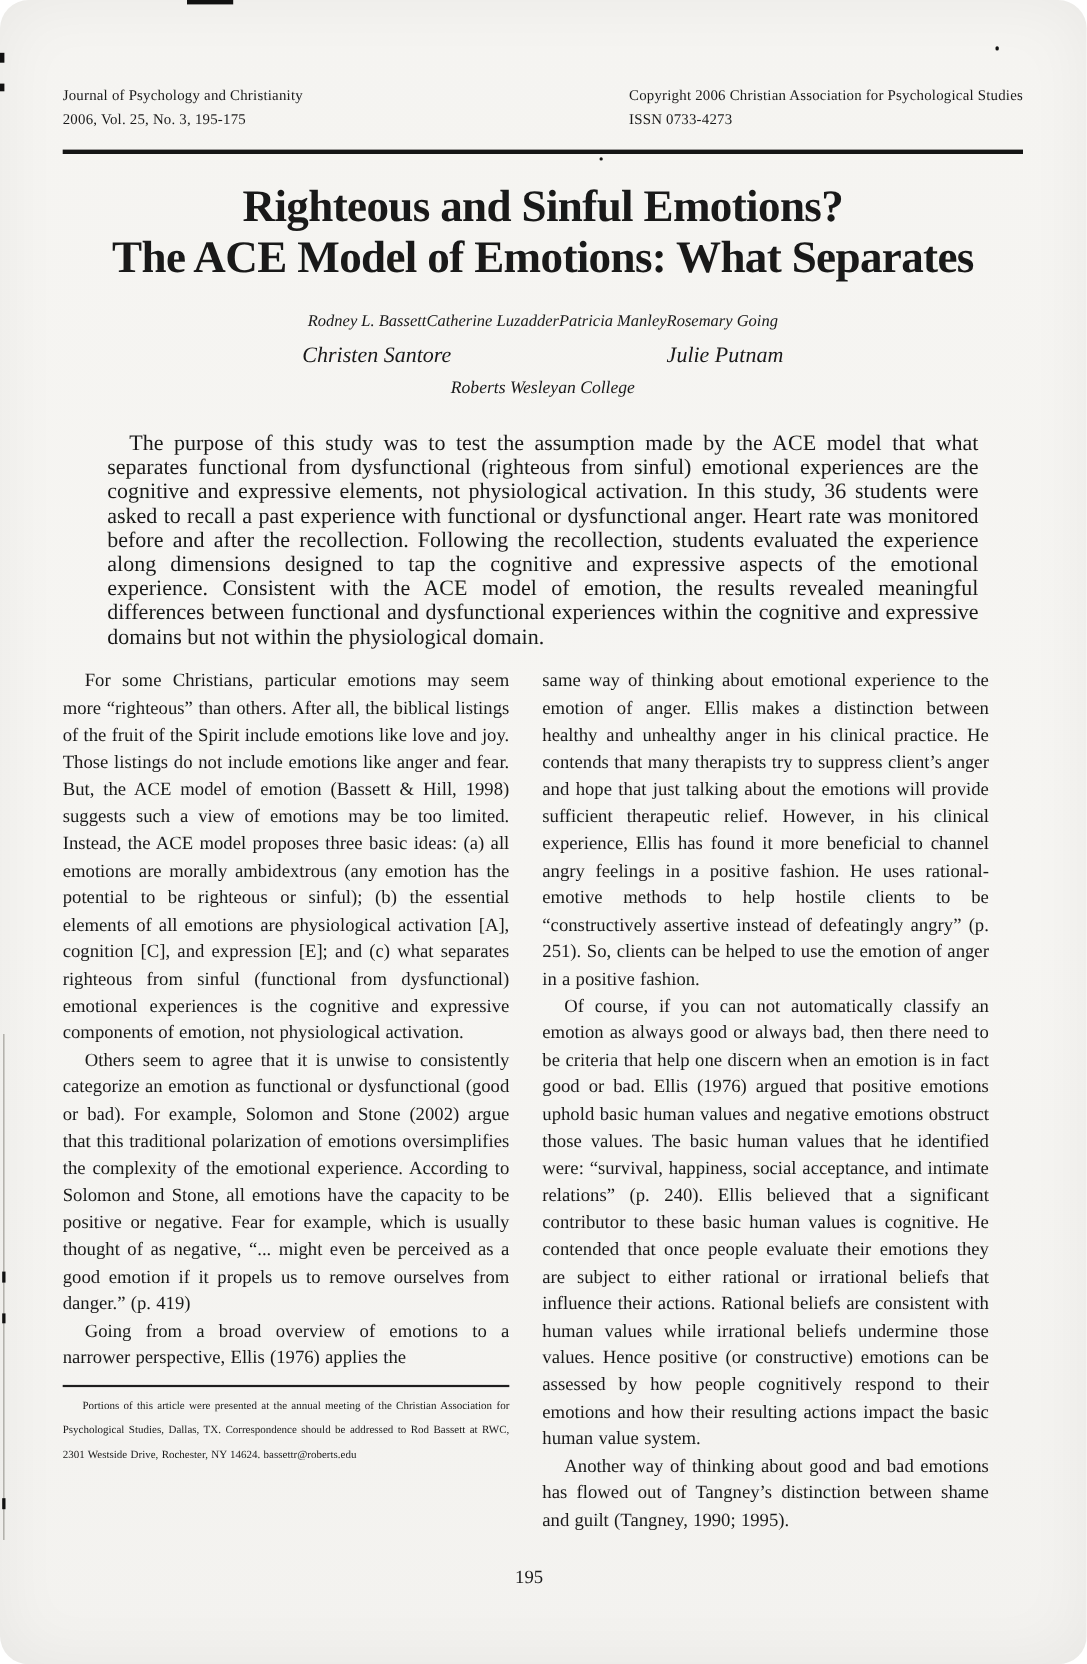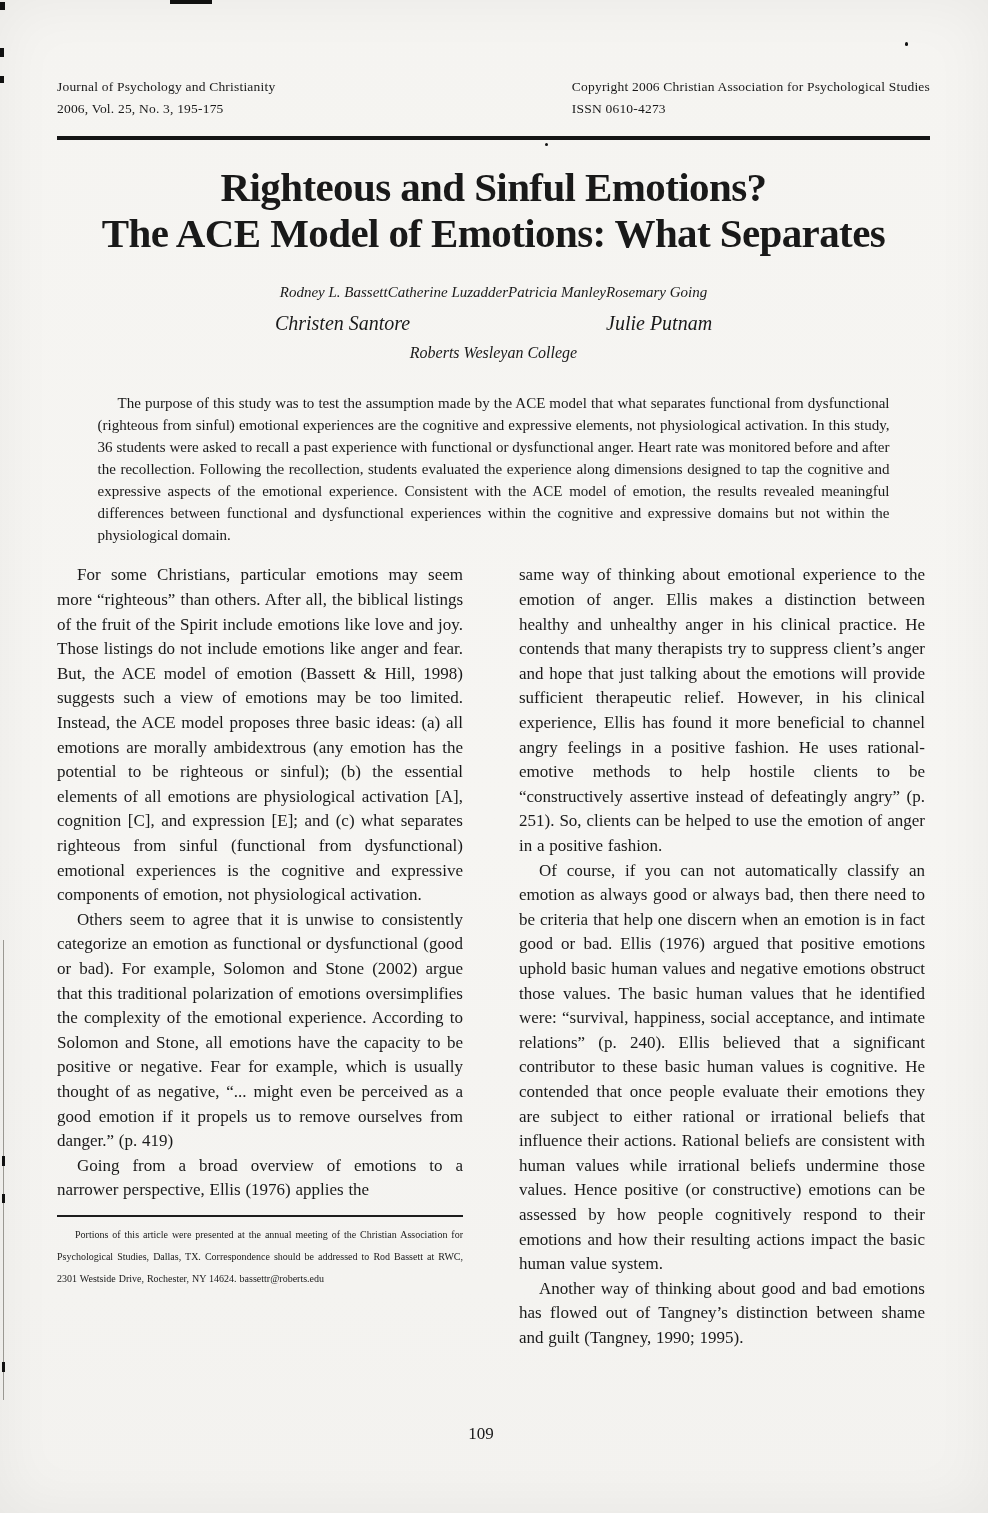--- a/index.html
+++ b/index.html
@@ -4,38 +4,39 @@
 <style>
   html,body { margin:0; padding:0; }
   .page {
     position:relative;
     width:988px; height:1513px;
     background:linear-gradient(180deg,#f5f4f1 0%, #f6f5f2 55%, #f3f2ef 100%);
     color:#191919;
     font-family:"Liberation Serif","DejaVu Serif",serif;
     overflow:hidden;
     box-shadow:inset 0 0 60px rgba(0,0,0,0.05);
+    border-radius:26px;
   }
   .content { padding:76px 58px 0 57px; }
 
   .hdr { display:flex; justify-content:space-between; font-size:13.5px; line-height:1.6; letter-spacing:0.2px; }
   .hdr-right { text-align:left; }
 
   .rule { height:4px; background:#151515; margin-top:17px; }
 
   .title { text-align:center; font-weight:bold; font-size:41px; line-height:1.12; margin-top:25px; letter-spacing:-0.6px; }
   .title span { display:block; }
 
   .authors-row1 { display:flex; justify-content:center; font-style:italic; font-size:15px; margin-top:23px; padding:0 42px; }
   .authors-row2 { display:flex; justify-content:space-around; font-style:italic; font-size:20px; margin-top:11px; padding:0 120px; }
   .affiliation { text-align:center; font-style:italic; font-size:16px; margin-top:9px; }
 
-  .abstract { width:792px; margin:30px auto 0; font-size:15px; line-height:22px; text-align:justify; text-indent:20px; }
+  .abstract { width:792px; margin:30px auto 0; font-size:20px; line-height:22px; text-align:justify; text-indent:20px; }
 
-  .cols { display:flex; gap:56px; margin-top:17px; }
+  .cols { display:flex; gap:30px; margin-top:17px; }
   .col { width:406px; font-size:17px; line-height:24.6px; text-align:justify; word-spacing:0.5px; }
   .col p { margin:0; text-indent:20px; }
   .col p.cont { text-indent:0; }
 
   .footnote-rule { height:2px; background:#1d1d1d; margin-top:12px; }
   .footnote { font-size:10px; line-height:22px; text-align:justify; margin-top:7px; text-indent:18px; }
 
   .page-number { position:absolute; left:0; top:1424px; width:962px; text-align:center; font-size:17px; }
 
   .artifact { position:absolute; background:#111; }
@@ -68,21 +69,21 @@
 
   <div class="content">
 
     <div class="hdr">
       <div class="hdr-left">
         <div>Journal of Psychology and Christianity</div>
         <div>2006, Vol. 25, No. 3, 195-175</div>
       </div>
       <div class="hdr-right">
         <div>Copyright 2006 Christian Association for Psychological Studies</div>
-        <div>ISSN  0610-4273</div>
+        <div>ISSN  0733-4273</div>
       </div>
     </div>
 
     <div class="rule"></div>
 
     <h1 class="title">
       <span>Righteous and Sinful Emotions?</span>
       <span>The ACE Model of Emotions: What Separates</span>
     </h1>
 
@@ -110,15 +111,15 @@
       </div>
       <div class="col">
         <p class="cont">same way of thinking about emotional experience to the emotion of anger. Ellis makes a distinction between healthy and unhealthy anger in his clinical practice. He contends that many therapists try to suppress client’s anger and hope that just talking about the emotions will provide sufficient therapeutic relief. However, in his clinical experience, Ellis has found it more beneficial to channel angry feelings in a positive fashion. He uses rational-emotive methods to help hostile clients to be “constructively assertive instead of defeatingly angry” (p. 251). So, clients can be helped to use the emotion of anger in a positive fashion.</p>
         <p>Of course, if you can not automatically classify an emotion as always good or always bad, then there need to be criteria that help one discern when an emotion is in fact good or bad. Ellis (1976) argued that positive emotions uphold basic human values and negative emotions obstruct those values. The basic human values that he identified were: “survival, happiness, social acceptance, and intimate relations” (p. 240). Ellis believed that a significant contributor to these basic human values is cognitive. He contended that once people evaluate their emotions they are subject to either rational or irrational beliefs that influence their actions. Rational beliefs are consistent with human values while irrational beliefs undermine those values. Hence positive (or constructive) emotions can be assessed by how people cognitively respond to their emotions and how their resulting actions impact the basic human value system.</p>
         <p>Another way of thinking about good and bad emotions has flowed out of Tangney’s distinction between shame and guilt (Tangney, 1990; 1995).</p>
       </div>
     </div>
 
   </div>
 
-  <div class="page-number">109</div>
+  <div class="page-number">195</div>
 
 </div>
 
 </body></html>

